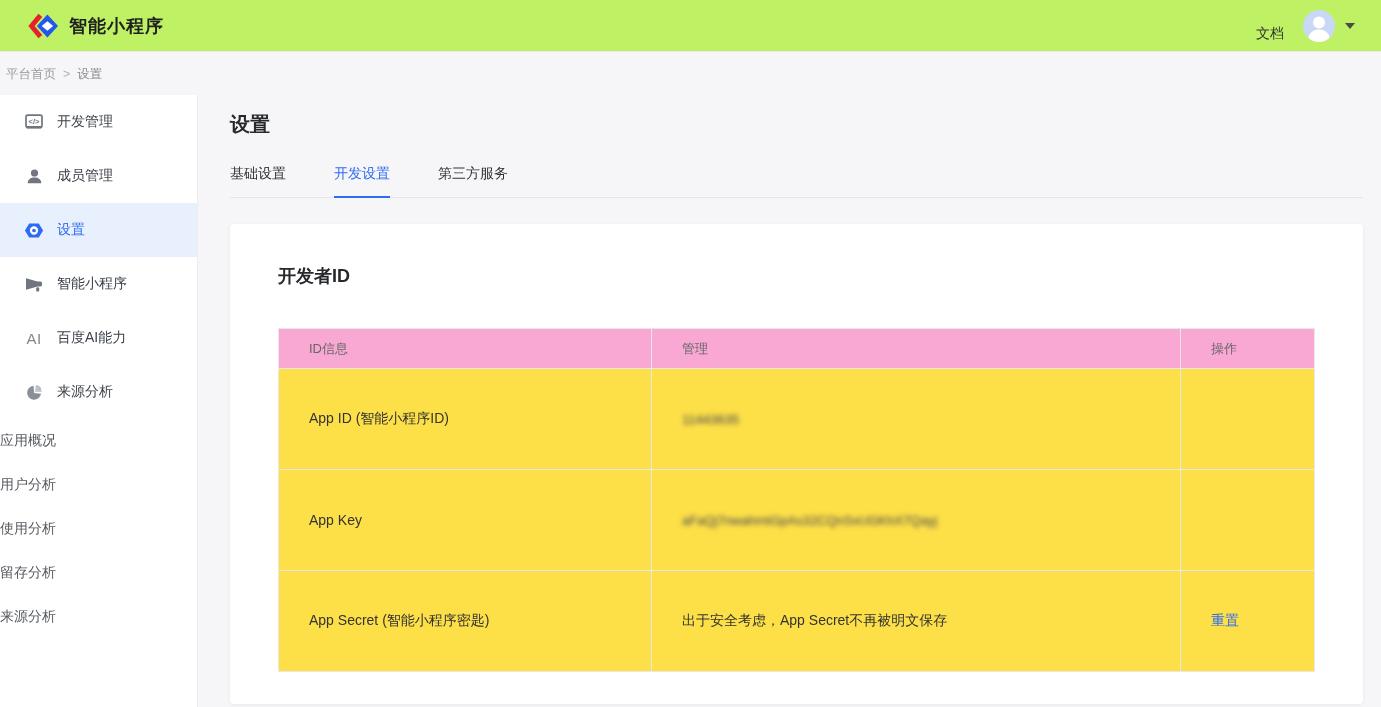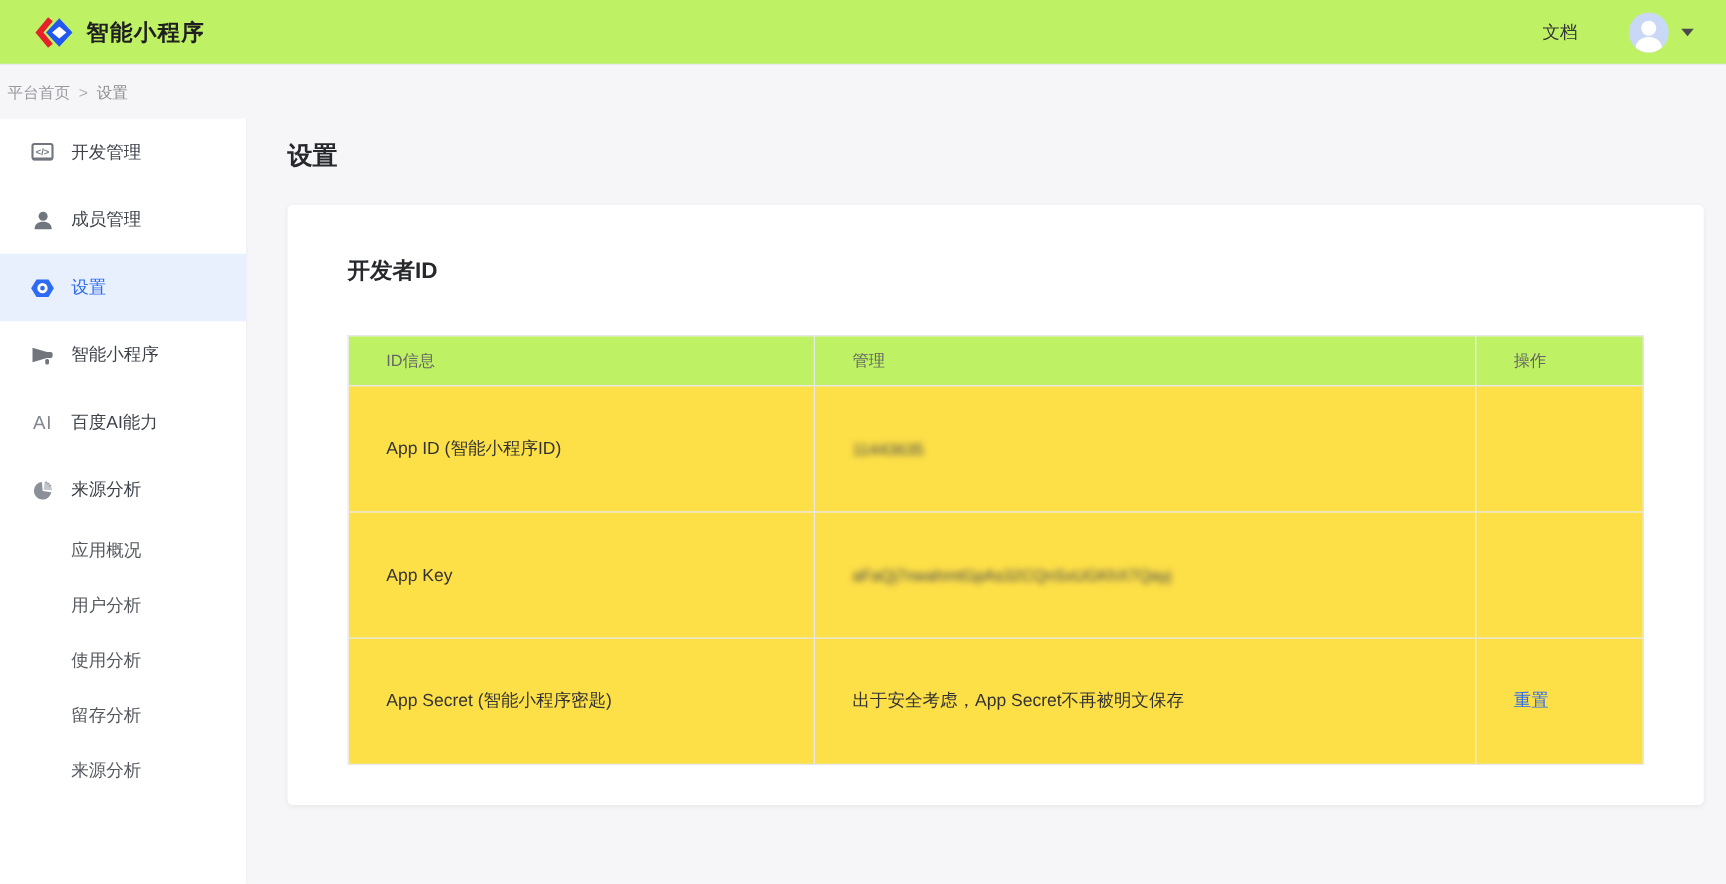--- a/index.html
+++ b/index.html
@@ -5,59 +5,59 @@
   * { margin:0; padding:0; box-sizing:border-box; }
   html,body { width:1381px; height:707px; overflow:hidden;
     font-family:"Liberation Sans","DejaVu Sans",sans-serif; background:#f6f6f8; }
 
   
   .topbar { position:absolute; left:0; top:0; width:1381px; height:52px;
     background:#bef264; border-bottom:1px solid #e9e9eb; display:flex;
     align-items:center; justify-content:space-between; padding:0 26px 0 28px; z-index:5; }
   .brand { display:flex; align-items:center; gap:11px; }
   .brand-title { font-size:18px; font-weight:700; color:#1f1f1f; letter-spacing:1px; }
-  .topbar-right { display:flex; align-items:center; gap:40px; }
+  .topbar-right { display:flex; align-items:flex-end; gap:18px; }
   .doc-link { font-size:14px; color:#333; cursor:pointer; }
   .user-wrap { display:flex; align-items:center; gap:9px; cursor:pointer; }
   .caret { width:0; height:0; border-left:5px solid transparent;
     border-right:5px solid transparent; border-top:6px solid #4a4a4a; }
 
   
   .breadcrumb { position:absolute; left:0; top:53px; width:1381px; height:42px;
     display:flex; align-items:center; padding-left:6px; font-size:12.5px; color:#9a9aa0; }
   .breadcrumb .sep { margin:0 7px; color:#b0b0b5; }
   .breadcrumb .crumb-last { color:#8b8b90; }
 
   
   .sidebar { position:absolute; left:0; top:95px; width:198px; height:612px;
     background:#fff; border-right:1px solid #ededf0; }
   .side-item { height:54px; display:flex; align-items:center; padding-left:24px;
     cursor:pointer; font-size:14px; color:#3d424a; }
   .side-item .icon { width:20px; height:20px; margin-right:13px; display:flex;
     align-items:center; justify-content:center; flex-shrink:0; }
   .side-item.active { background:#e9f0fd; color:#2d6bf2; }
-  .side-sub { height:44px; display:flex; align-items:center; padding-left:57px;
+  .side-sub { height:44px; display:flex; align-items:center; 
     font-size:14px; color:#55595f; cursor:pointer; }
   .ai-glyph { font-size:15px; color:#81868f; letter-spacing:0.5px; }
 
   
   .main { position:absolute; left:198px; top:95px; width:1183px; height:612px; }
   .page-title { font-size:20px; font-weight:600; color:#26282c; margin:16px 0 0 32px; }
   .tabs { display:flex; margin:27px 18px 0 32px; border-bottom:1px solid #e6e6e9; }
   .tab { font-size:14px; color:#333; padding-bottom:13px; margin-right:48px; cursor:pointer; }
   .tab.active { color:#2d6bf2; border-bottom:2px solid #2d6bf2; margin-bottom:-1px; }
 
   
   .card { margin:26px 18px 0 32px; height:480px; background:#fff; border-radius:4px;
     box-shadow:0 1px 4px rgba(0,0,0,0.06); padding:40px 48px 0 48px; }
   .card-heading { font-size:18px; font-weight:600; color:#26282c; margin-bottom:40px; }
 
   table.dev-table { width:100%; border-collapse:collapse; table-layout:fixed; }
   .dev-table th, .dev-table td { border:1px solid #e8e8ea; }
-  .dev-table th { height:40px; background:#bef264; font-weight:400; font-size:13px;
+  .dev-table th { height:40px; background:#f9a8d4; font-weight:400; font-size:13px;
     color:#666; text-align:left; padding-left:30px; }
   .dev-table td { height:101px; font-size:14px; color:#333; padding-left:30px;
     vertical-align:middle; background:#fde047; }
   .col-id { width:373px; } .col-manage { width:529px; } .col-action { width:134px; }
   .blurred { filter:blur(2.5px); color:#3f3f56; font-size:13px; user-select:none; }
   .reset-link { color:#2d6bf2; cursor:pointer; font-size:14px; }
 
   .avatar-svg { display:block; }
 </style>
 </head>
@@ -167,20 +167,25 @@
   <div class="side-sub">应用概况</div>
   <div class="side-sub">用户分析</div>
   <div class="side-sub">使用分析</div>
   <div class="side-sub">留存分析</div>
   <div class="side-sub">来源分析</div>
 </div>
 
 <div class="main">
   <div class="page-title">设置</div>
 
+  <div class="tabs">
+    <div class="tab">基础设置</div>
+    <div class="tab active">开发设置</div>
+    <div class="tab">第三方服务</div>
+  </div>
 
   <div class="card">
     <div class="card-heading">开发者ID</div>
 
     <table class="dev-table">
       <colgroup>
           <col class="col-id">
           <col class="col-manage">
           <col class="col-action">
         </colgroup>

